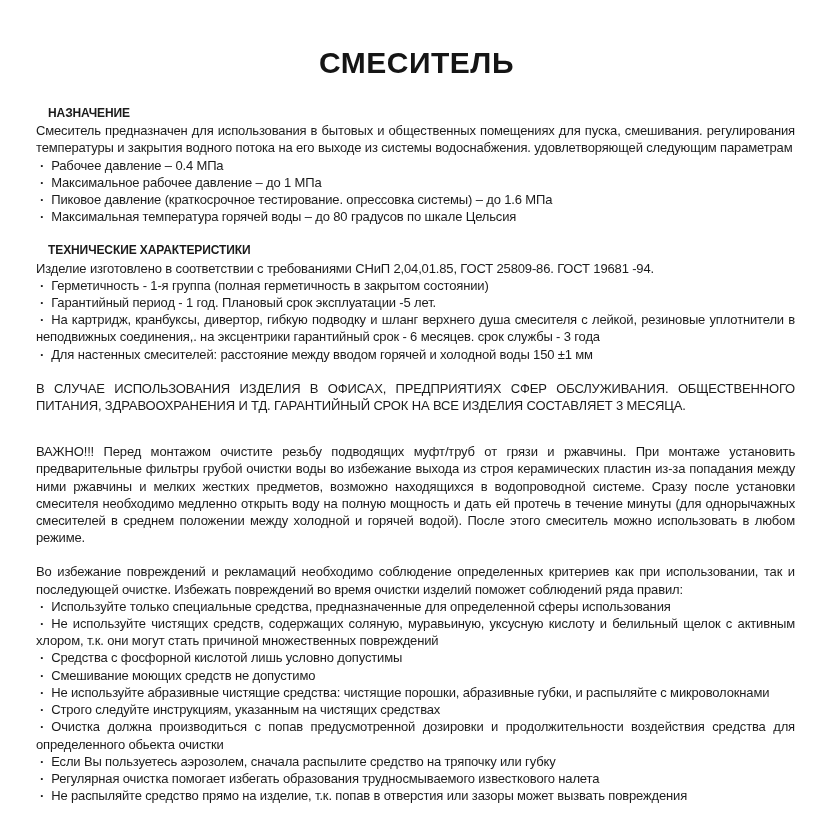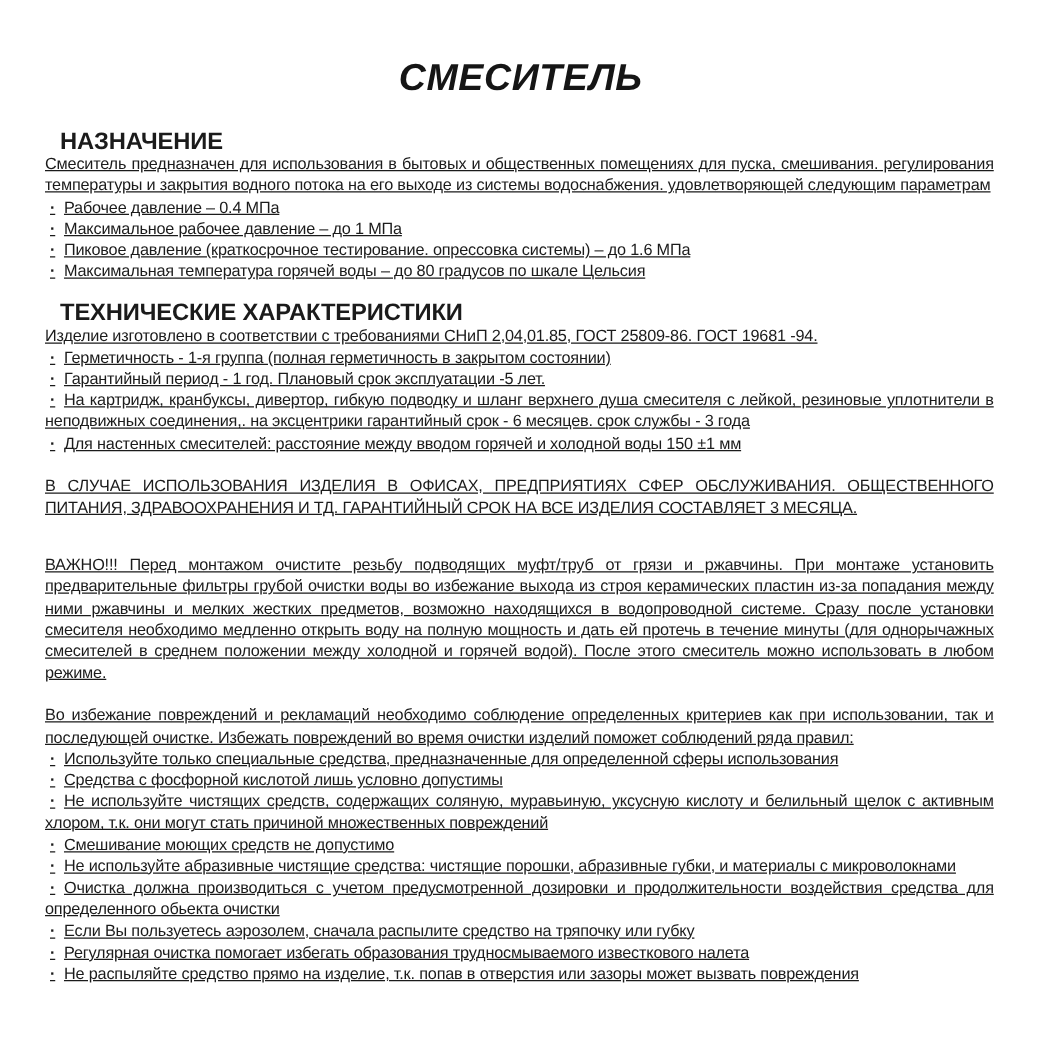--- a/index.html
+++ b/index.html
@@ -13,38 +13,36 @@
     box-sizing:border-box;
   }
   .content { padding:0 38px 0 36px; }
   .doc-title {
     margin:0; padding-top:46px;
     text-align:center;
     font-size:30px; font-weight:700;
     letter-spacing:0.5px;
     color:#151515;
     line-height:34px;
-    font-style:italic;
   }
   .sec { margin-top:17px; }
   .sec-first { margin-top:25px; }
   h2.heading {
     margin:0;
-    font-size:19px; font-weight:700;
+    font-size:12px; font-weight:700;
     line-height:17.2px;
     letter-spacing:-0.1px;
     padding-left:12px;
   }
   p {
     margin:0;
     font-size:13px;
     line-height:17.2px;
     text-align:justify;
     letter-spacing:-0.15px;
-    text-decoration:underline;
   }
   p.upper { text-transform:none; }
   .notice { margin-top:17px; }
   .important { margin-top:29px; }
   .bullet .marker {
     font-weight:700;
     margin:0 7px 0 4px;
   }
 </style>
 </head>
@@ -73,25 +71,26 @@
       <p class="bullet"><span class="marker">·</span><span>Для настенных смесителей: расстояние между вводом горячей и холодной воды 150 ±1 мм</span></p>
     </section>
 
     <p class="notice upper">В СЛУЧАЕ ИСПОЛЬЗОВАНИЯ ИЗДЕЛИЯ В ОФИСАХ, ПРЕДПРИЯТИЯХ СФЕР ОБСЛУЖИВАНИЯ. ОБЩЕСТВЕННОГО ПИТАНИЯ, ЗДРАВООХРАНЕНИЯ И ТД. ГАРАНТИЙНЫЙ СРОК НА ВСЕ ИЗДЕЛИЯ СОСТАВЛЯЕТ 3 МЕСЯЦА.</p>
 
     <p class="important">ВАЖНО!!! Перед монтажом очистите резьбу подводящих муфт/труб от грязи и ржавчины. При монтаже установить предварительные фильтры грубой очистки воды во избежание выхода из строя керамических пластин из-за попадания между ними ржавчины и мелких жестких предметов, возможно находящихся в водопроводной системе. Сразу после установки смесителя необходимо медленно открыть воду на полную мощность и дать ей протечь в течение минуты (для однорычажных смесителей в среднем положении между холодной и горячей водой). После этого смеситель можно использовать в любом режиме.</p>
 
     <section class="sec">
       <p>Во избежание повреждений и рекламаций необходимо соблюдение определенных критериев как при использовании, так и последующей очистке. Избежать повреждений во время очистки изделий поможет соблюдений ряда правил:</p>
       <p class="bullet"><span class="marker">·</span><span>Используйте только специальные средства, предназначенные для определенной сферы использования</span></p>
+      <p class="bullet"><span class="marker">·</span><span>Не используйте чистящих средств, содержащих соляную, муравьиную, уксусную кислоту и белильный щелок с активным хлором, т.к. они могут стать причиной множественных повреждений</span></p>
       <p class="bullet"><span class="marker">·</span><span>Средства с фосфорной кислотой лишь условно допустимы</span></p>
-      <p class="bullet"><span class="marker">·</span><span>Не используйте чистящих средств, содержащих соляную, муравьиную, уксусную кислоту и белильный щелок с активным хлором, т.к. они могут стать причиной множественных повреждений</span></p>
       <p class="bullet"><span class="marker">·</span><span>Смешивание моющих средств не допустимо</span></p>
-      <p class="bullet"><span class="marker">·</span><span>Не используйте абразивные чистящие средства: чистящие порошки, абразивные губки, и материалы с микроволокнами</span></p>
-      <p class="bullet"><span class="marker">·</span><span>Очистка должна производиться с учетом предусмотренной дозировки и продолжительности воздействия средства для определенного обьекта очистки</span></p>
+      <p class="bullet"><span class="marker">·</span><span>Не используйте абразивные чистящие средства: чистящие порошки, абразивные губки, и распыляйте с микроволокнами</span></p>
+      <p class="bullet"><span class="marker">·</span><span>Строго следуйте инструкциям, указанным на чистящих средствах</span></p>
+      <p class="bullet"><span class="marker">·</span><span>Очистка должна производиться с попав предусмотренной дозировки и продолжительности воздействия средства для определенного обьекта очистки</span></p>
       <p class="bullet"><span class="marker">·</span><span>Если Вы пользуетесь аэрозолем, сначала распылите средство на тряпочку или губку</span></p>
       <p class="bullet"><span class="marker">·</span><span>Регулярная очистка помогает избегать образования трудносмываемого известкового налета</span></p>
       <p class="bullet"><span class="marker">·</span><span>Не распыляйте средство прямо на изделие, т.к. попав в отверстия или зазоры может вызвать повреждения</span></p>
 
     </section>
 
   </div>
 </div>
 
 </body></html>

